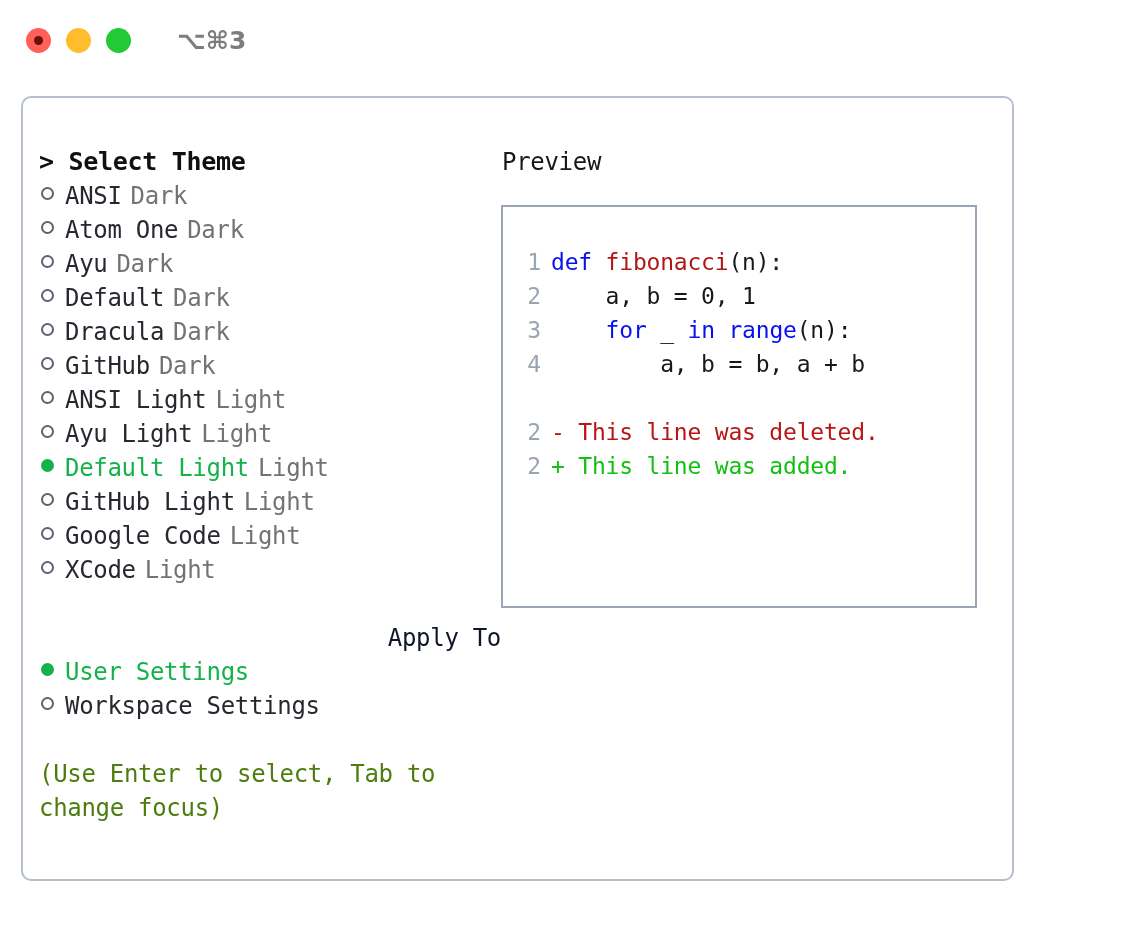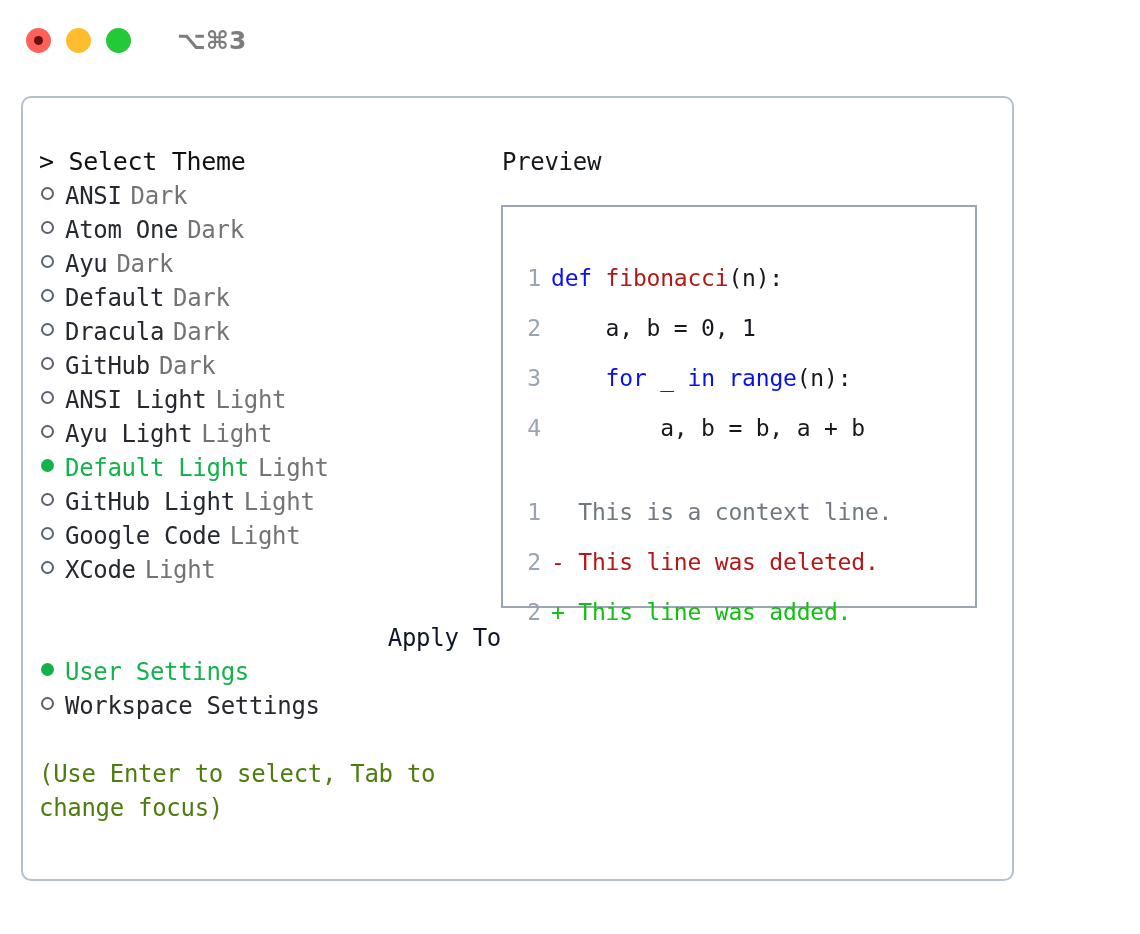--- a/index.html
+++ b/index.html
@@ -93,21 +93,21 @@
 
   
   #left-col {
     width: 478px;
     padding: 47px 0 0 16px;
     box-sizing: border-box;
   }
 
   .menu-title {
     font-size: 25px;
-    font-weight: normal;
+    font-weight: bold;
     color: #101010;
     white-space: pre;
     line-height: 34px;
     letter-spacing: -0.3px;
   }
 
   .opt-row {
     display: flex;
     align-items: baseline;
     line-height: 34px;
@@ -185,21 +185,20 @@
     border: 2px solid #9aa6b6;
     box-sizing: border-box;
     background: #ffffff;
     padding: 38px 0 0 12px;
   }
   .code-line {
     font-size: 23px;
     line-height: 34px;
     white-space: pre;
     letter-spacing: -0.2px;
-    margin-top: 16px;
   }
   .ln {
     color: #9aa4b2;
     display: inline-block;
     width: 26px;
     text-align: right;
     margin-right: 10px;
   }
   .tok-kw   { color: #0710f2; }
   .tok-fn   { color: #b11717; }
@@ -259,21 +258,20 @@
         <div class="preview-title">Preview</div>
         <div id="preview-box">
           <div id="code-block">
               <div class="code-line"><span class="ln">1</span><span class="tok-kw">def </span><span class="tok-fn">fibonacci</span><span class="tok-plain">(n):</span></div>
               <div class="code-line"><span class="ln">2</span><span class="tok-plain">    a, b = 0, 1</span></div>
               <div class="code-line"><span class="ln">3</span><span class="tok-plain">    </span><span class="tok-kw">for</span><span class="tok-plain"> _ </span><span class="tok-kw">in</span><span class="tok-plain"> </span><span class="tok-kw">range</span><span class="tok-plain">(n):</span></div>
               <div class="code-line"><span class="ln">4</span><span class="tok-plain">        a, b = b, a + b</span></div>
             </div>
           <div class="blank-line"></div>
           <div id="diff-block">
-              <div class="code-line"><span class="ln">1</span><span class="tok-ctx">  </span><span class="tok-ctx">This is a context line.</span></div>
               <div class="code-line"><span class="ln">2</span><span class="tok-del">- </span><span class="tok-del">This line was deleted.</span></div>
               <div class="code-line"><span class="ln">2</span><span class="tok-add">+ </span><span class="tok-add">This line was added.</span></div>
             </div>
         </div>
       </div>
 
     </div>
   </div>
 </div>
 

